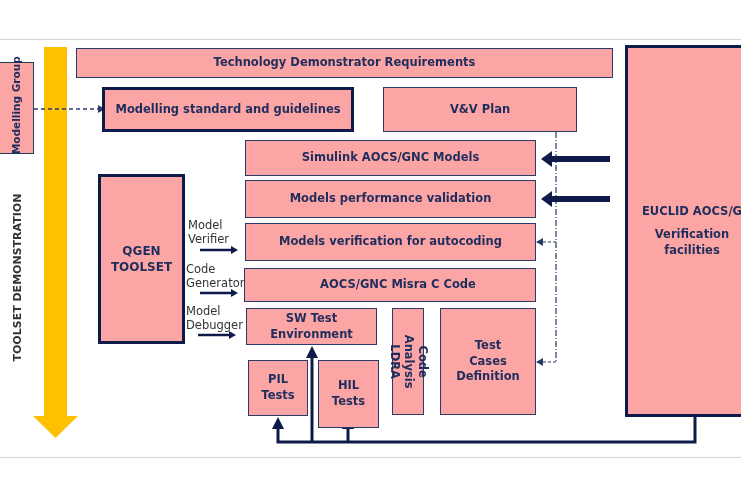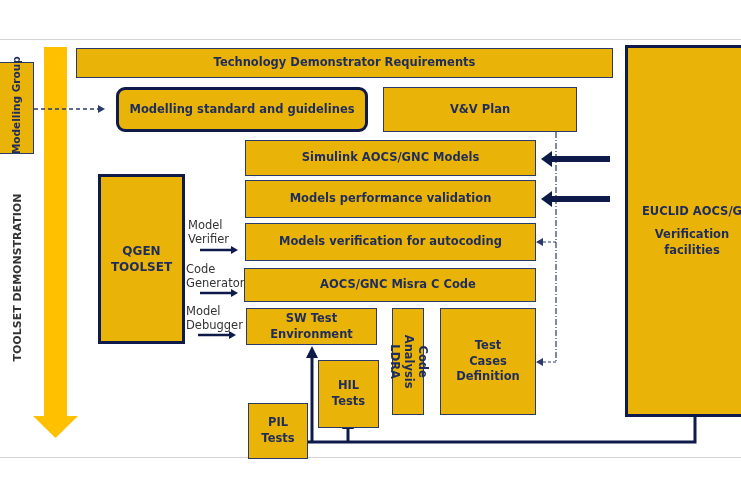--- a/index.html
+++ b/index.html
@@ -1,18 +1,18 @@
 <!DOCTYPE html>
 <html><head>
 <meta charset="utf-8">
 <style>
   html,body{margin:0;padding:0;background:#fff;}
   body{width:741px;height:486px;position:relative;overflow:hidden;font-family:"DejaVu Sans","Liberation Sans",sans-serif;color:#1f2d5c;}
   .hr{position:absolute;left:0;width:741px;height:1px;background:#d4d4d4;}
-  .box{position:absolute;box-sizing:border-box;border:1.5px solid #2a3a6b;background:#eab308;display:flex;align-items:center;justify-content:center;text-align:center;font-size:11.5px;font-weight:bold;color:#1f2d5c;line-height:1.35;}
+  .box{position:absolute;box-sizing:border-box;border:1.5px solid #2a3a6b;background:#fca5a5;display:flex;align-items:center;justify-content:center;text-align:center;font-size:11.5px;font-weight:bold;color:#1f2d5c;line-height:1.35;}
   .thick{border:3px solid #0d1a4a;}
   .lbl{position:absolute;font-size:11.5px;color:#333;line-height:14px;}
   .vtext{position:absolute;font-size:11px;font-weight:bold;color:#333;transform:rotate(-90deg);transform-origin:center;white-space:nowrap;}
   svg{position:absolute;left:0;top:0;}
 </style>
 </head>
 <body>
 
 <div class="hr" style="top:39px;"></div>
 <div class="hr" style="top:457px;"></div>
@@ -63,31 +63,31 @@
 </svg>
 
 <div class="box" style="left:-2px;top:62px;width:36px;height:92px;font-weight:bold;">
   <span class="vtext" style="position:static;display:inline-block;width:92px;font-size:10.5px;color:#1f2d5c;">Modelling Group</span>
 </div>
 
 <div class="vtext" style="left:-58px;top:280px;width:150px;text-align:center;">TOOLSET DEMONSTRATION</div>
 
 <div class="box" style="left:76px;top:48px;width:537px;height:30px;font-weight:bold;">Technology Demonstrator Requirements</div>
 
-<div class="box thick" style="left:116px;top:87px;width:252px;height:45px;border-radius:9px;">Modelling standard and guidelines</div>
+<div class="box thick" style="left:102px;top:87px;width:252px;height:45px;">Modelling standard and guidelines</div>
 
 <div class="box" style="left:383px;top:87px;width:194px;height:45px;">V&amp;V Plan</div>
 
 <div class="box" style="left:245px;top:140px;width:291px;height:36px;">Simulink AOCS/GNC Models</div>
 <div class="box" style="left:245px;top:180px;width:291px;height:38px;">Models performance validation</div>
 <div class="box" style="left:245px;top:223px;width:291px;height:38px;">Models verification for autocoding</div>
 <div class="box" style="left:244px;top:268px;width:292px;height:34px;padding-left:16px;">AOCS/GNC Misra C Code</div>
 
 <div class="box" style="left:246px;top:308px;width:131px;height:37px;padding:0 20px;">SW Test Environment</div>
-<div class="box" style="left:248px;top:360px;width:60px;height:56px;padding:0 12px;margin-top:43px;">PIL Tests</div>
+<div class="box" style="left:248px;top:360px;width:60px;height:56px;padding:0 12px;">PIL Tests</div>
 <div class="box" style="left:318px;top:360px;width:61px;height:68px;padding:0 28px;">HIL Tests</div>
 
 <div class="box" style="left:392px;top:308px;width:32px;height:107px;">
   <span style="display:inline-block;transform:rotate(90deg);white-space:normal;width:100px;line-height:1.2;">Code Analysis LDRA</span>
 </div>
 
 <div class="box" style="left:440px;top:308px;width:96px;height:107px;padding:0 22px;">Test Cases Definition</div>
 
 <div class="box thick" style="left:98px;top:174px;width:87px;height:170px;padding:0 26px;font-size:12px;">QGEN TOOLSET</div>
 

